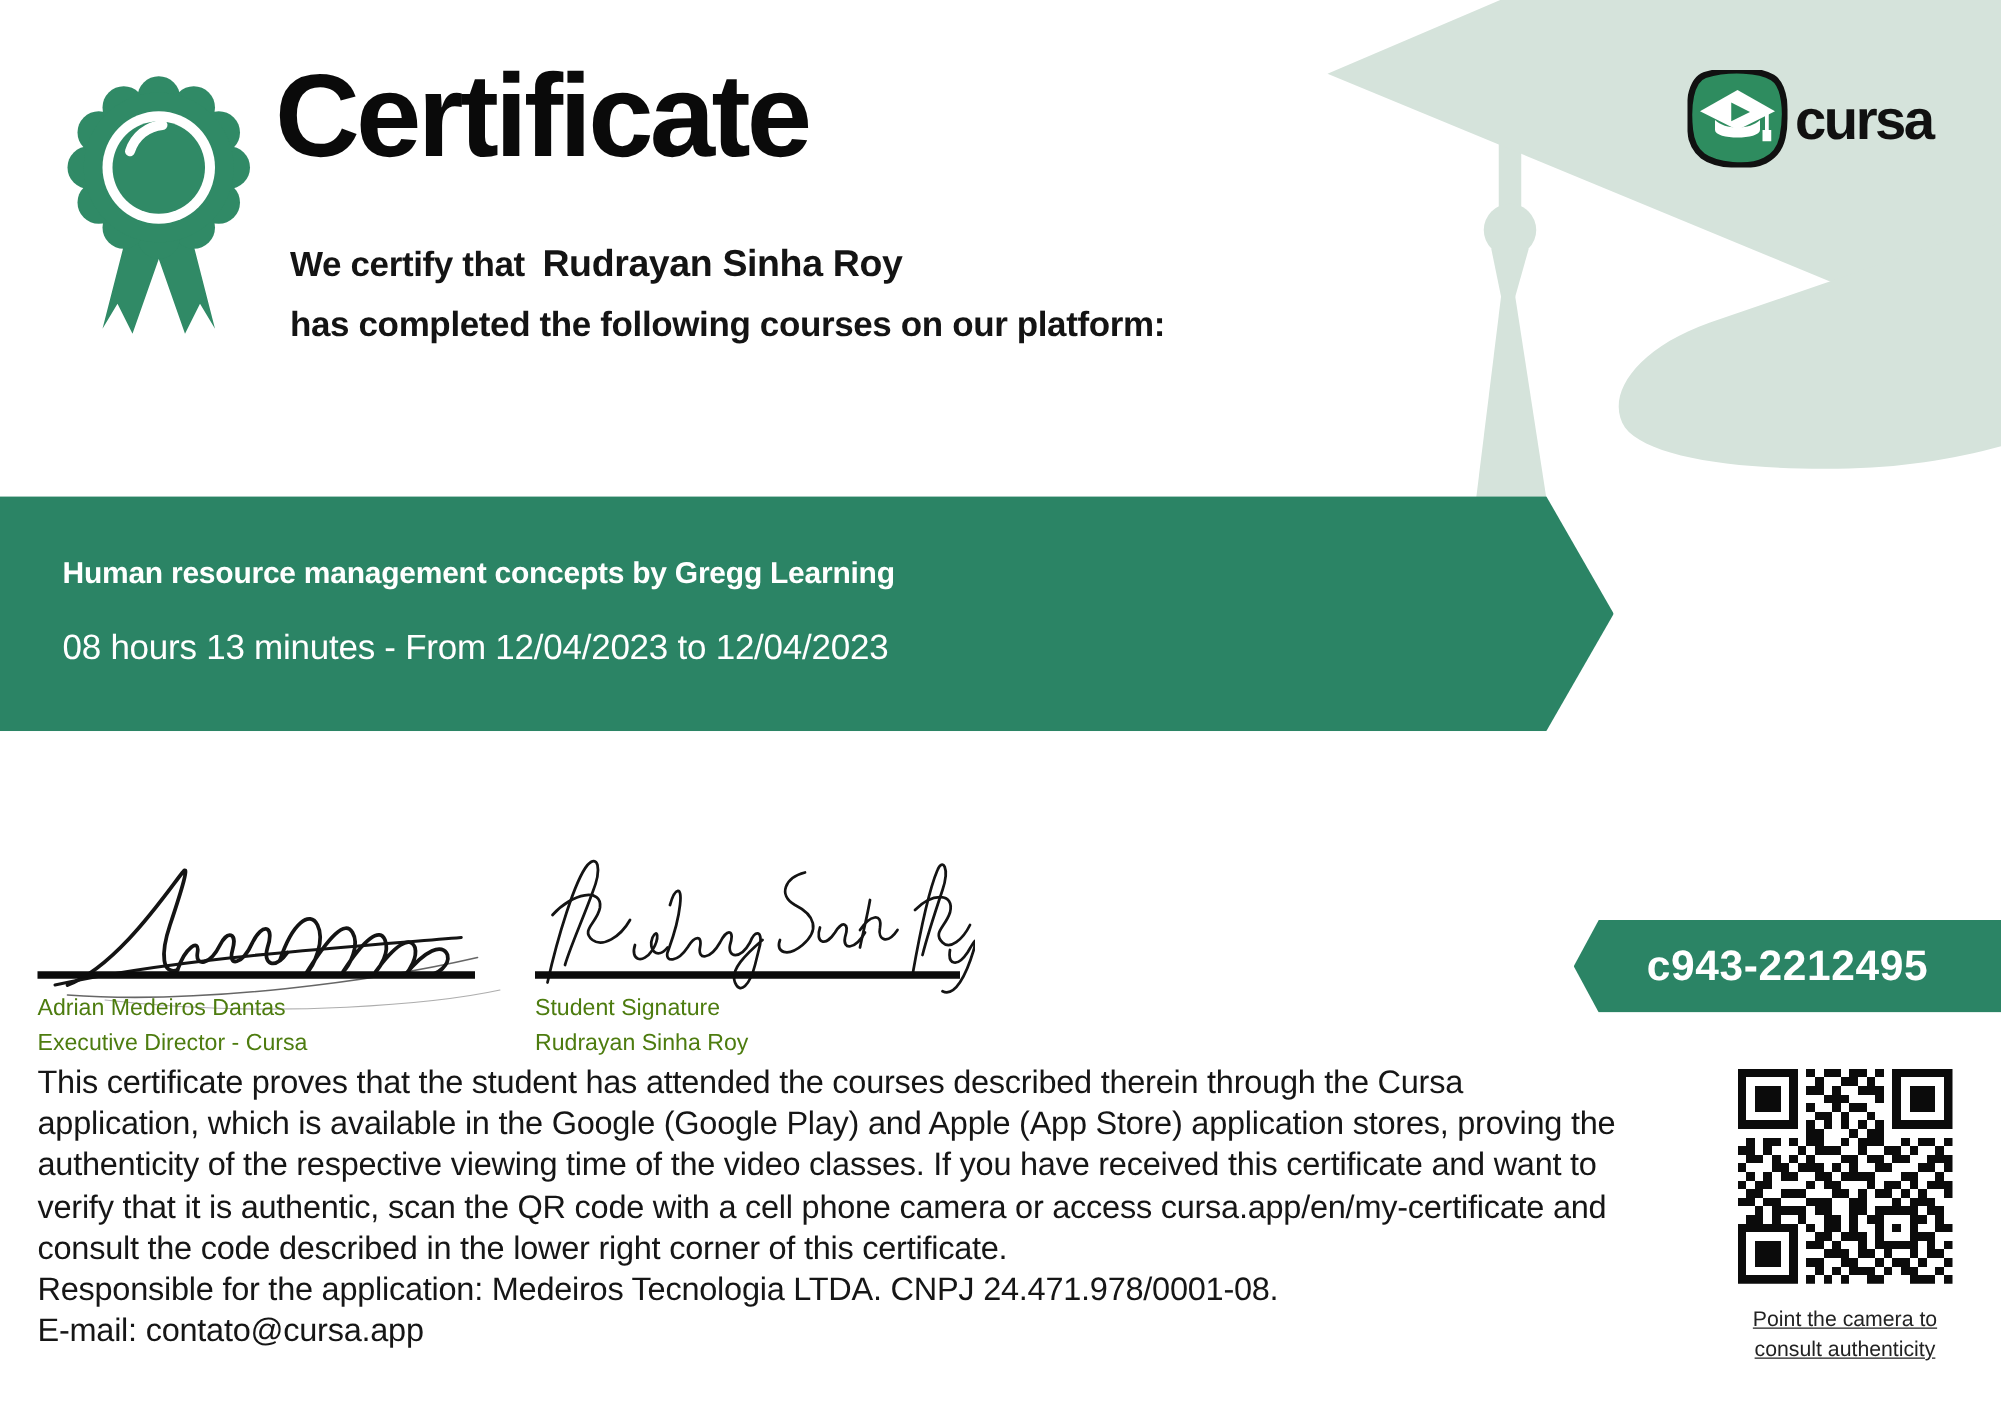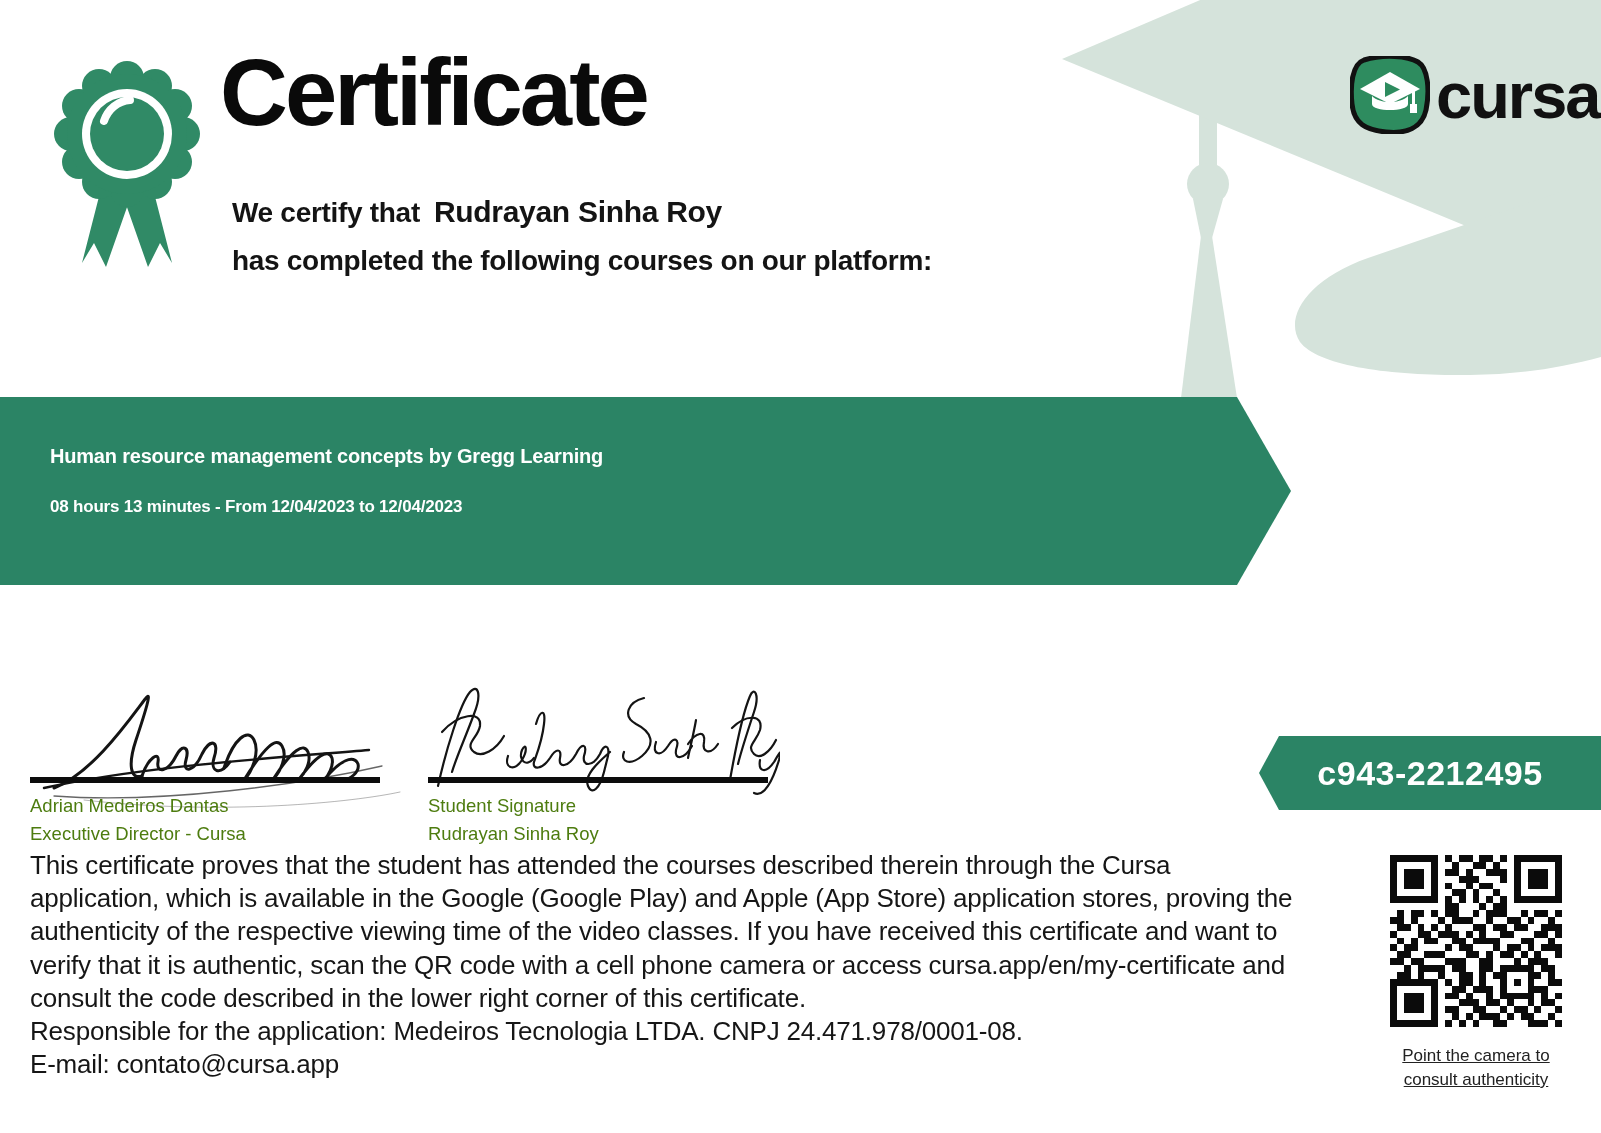--- a/index.html
+++ b/index.html
@@ -15,30 +15,30 @@
   
   .title{
     left:220px;top:44px;font-size:94px;font-weight:800;letter-spacing:-3px;
     color:#0a0a0a;line-height:1.05;
   }
   .certify{left:232px;top:188px;font-size:28px;font-weight:700;color:#141414;line-height:48px;letter-spacing:-0.3px;}
   .certify .student{font-size:30px;margin-left:14px;}
   
   .logo{left:1350px;top:56px;height:78px;display:flex;align-items:center;}
   .logo svg{width:80px;height:78px;}
-  .logo-text{font-size:65px;font-weight:800;color:#111;letter-spacing:-2px;margin-left:6px;line-height:1;}
+  .logo-text{font-size:45px;font-weight:800;color:#111;letter-spacing:-2px;margin-left:6px;line-height:1;}
   
   .banner{
     left:0;top:397px;width:1291px;height:188px;background:#2B8465;
     -webkit-clip-path:polygon(0 0,1237px 0,100% 50%,1237px 100%,0 100%);
     clip-path:polygon(0 0,1237px 0,100% 50%,1237px 100%,0 100%);
     color:#fff;box-sizing:border-box;padding:48px 0 0 50px;
   }
-  .banner-title{font-size:20px;font-weight:700;letter-spacing:-0.2px;}
-  .banner-meta{font-size:17px;font-weight:700;margin-top:29px;letter-spacing:-0.2px;}
+  .banner-title{font-size:24px;font-weight:700;letter-spacing:-0.2px;}
+  .banner-meta{font-size:28px;font-weight:400;margin-top:29px;letter-spacing:-0.2px;}
   
   .sig-svg{pointer-events:none;}
   #dir-sig{left:24px;top:688px;width:380px;height:120px;}
   #stu-sig{left:424px;top:680px;width:356px;height:125px;}
   .sig-line{height:6px;background:#0c0c0c;top:777px;}
   #dir-line{left:30px;width:350px;}
   #stu-line{left:428px;width:340px;}
   .sig-label{font-size:18.5px;line-height:28px;color:#4d7c0f;top:792px;}
   #dir-label{left:30px;}
   #stu-label{left:428px;}

